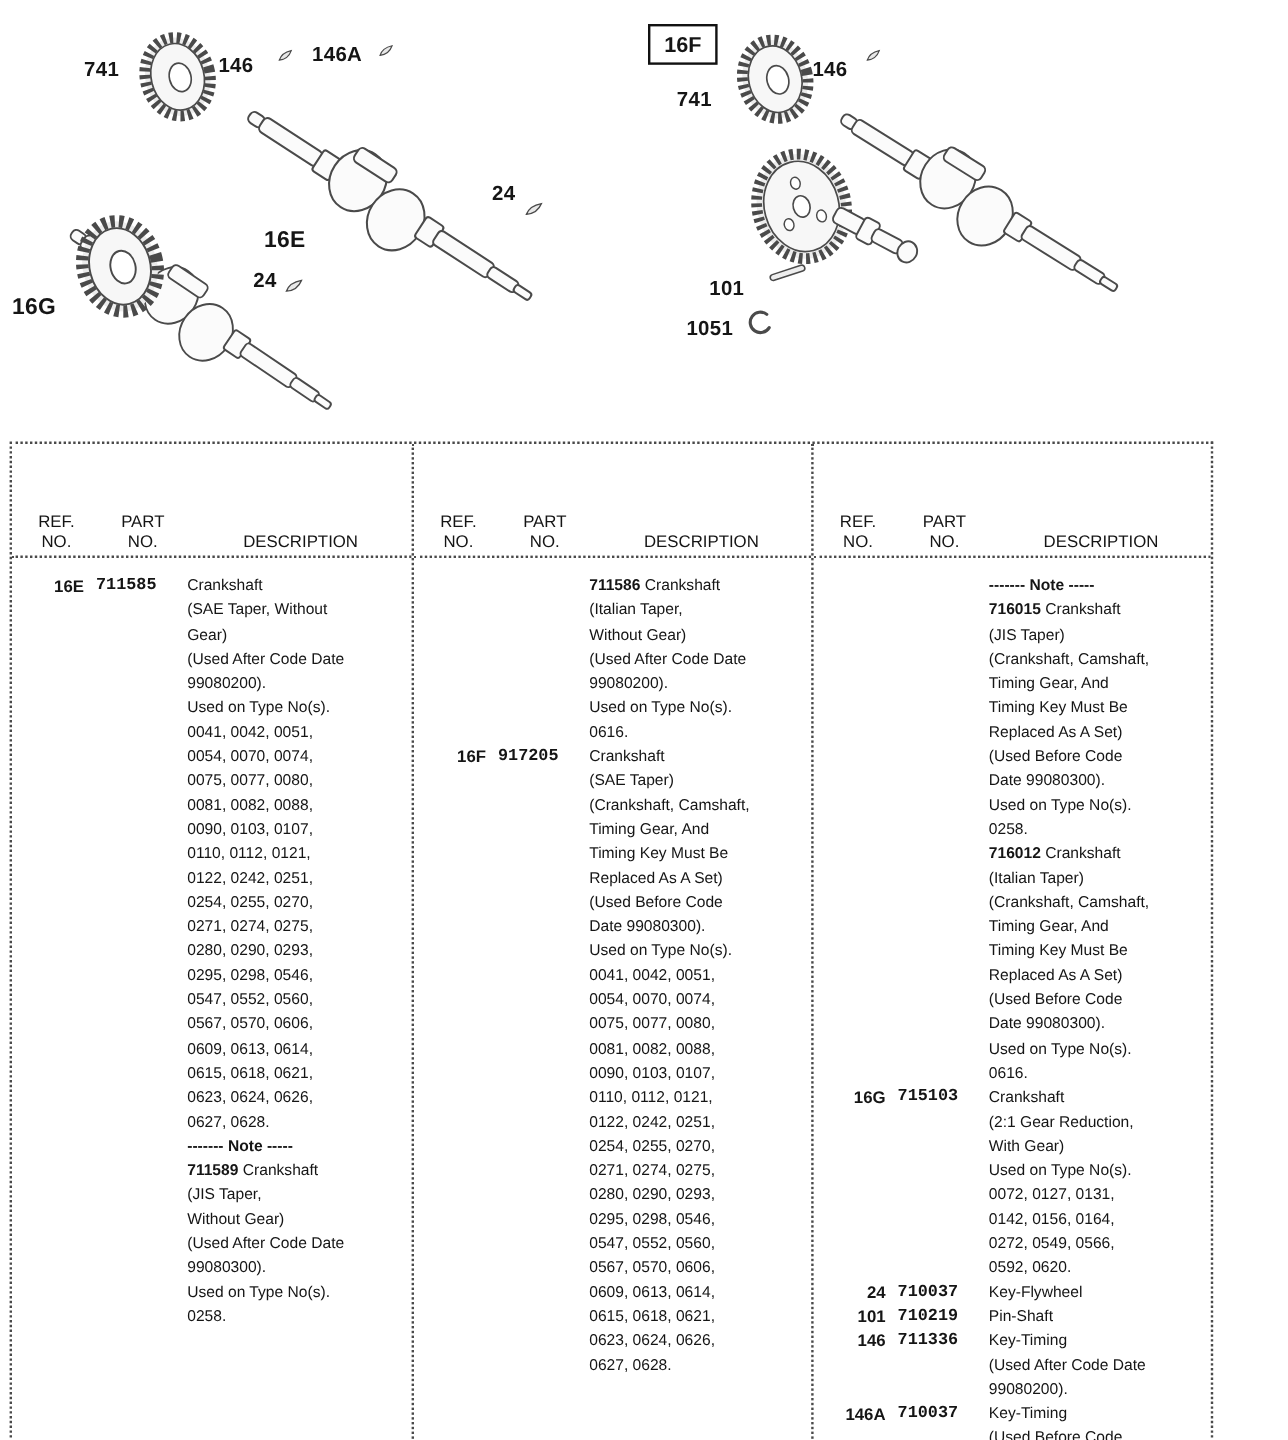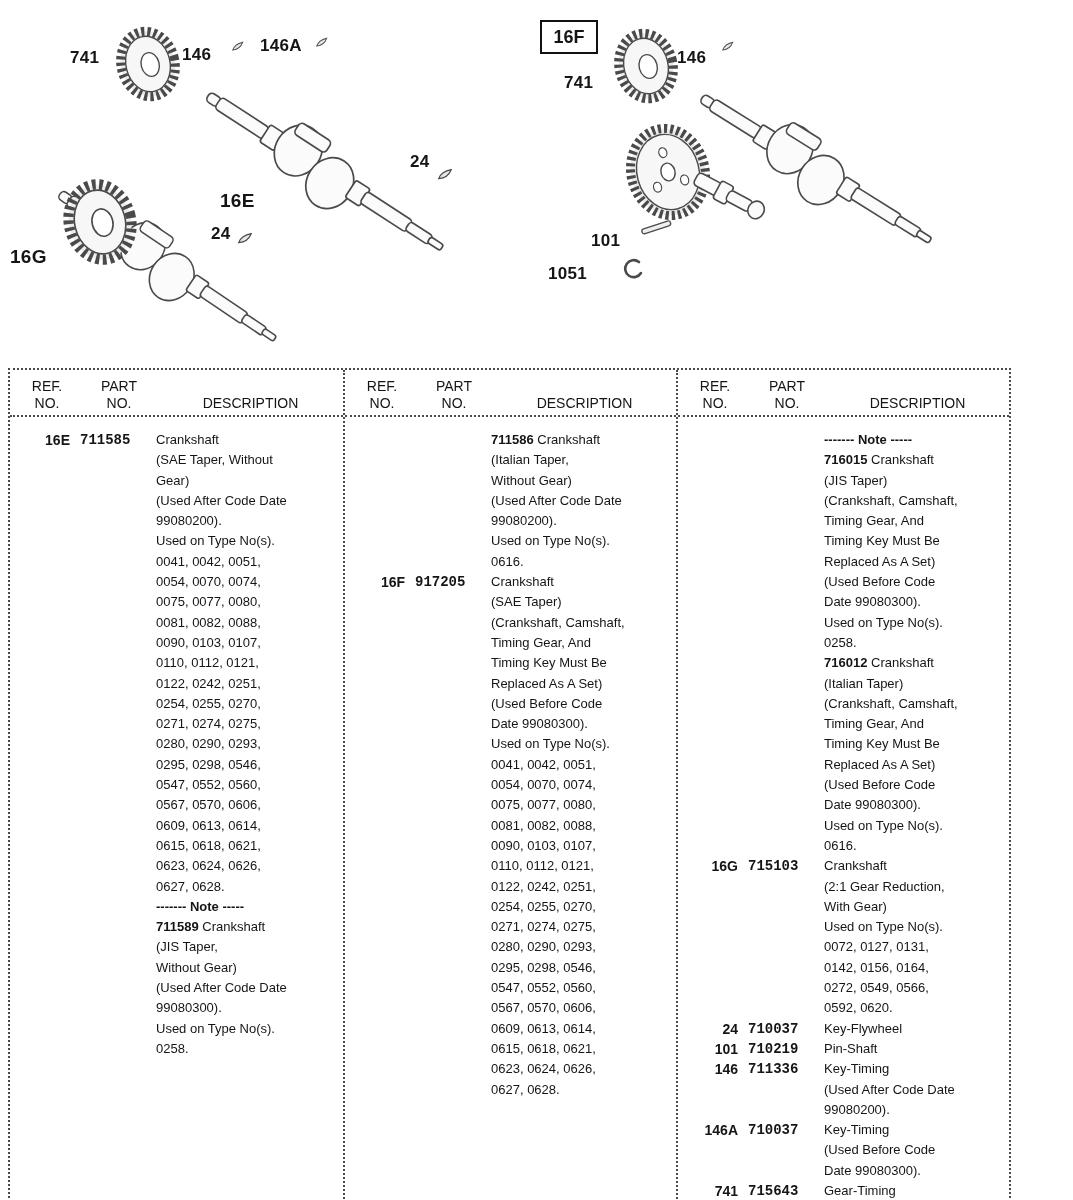--- a/index.html
+++ b/index.html
@@ -16,21 +16,21 @@
 
   
   .parts-table{position:absolute;left:8px;top:368px;width:999px;height:832px;
                display:grid;grid-template-columns:1fr 1fr 1fr;
                border-top:2px dotted #4a4a4a;border-left:2px dotted #4a4a4a;border-right:2px dotted #4a4a4a;
                overflow:hidden;background:#fff;}
   .colgroup{overflow:hidden;}
   .colgroup + .colgroup{border-left:2px dotted #4a4a4a;}
   .thead{display:grid;grid-template-columns:58px 70px 1fr;column-gap:8px;
          height:47px;box-sizing:border-box;padding:5px 4px 4px 8px;
-         border-bottom:2px dotted #4a4a4a;align-items:end;}
+         border-bottom:2px dotted #4a4a4a;align-items:end;margin-top:48px;}
   .hc{text-align:center;font-size:14px;line-height:16.5px;}
   .tbody{padding:13px 2px 0 10px;}
   .entry{display:grid;grid-template-columns:50px 66px 1fr;column-gap:10px;align-items:start;}
   .cref{font-weight:bold;text-align:right;font-size:14px;line-height:20.3px;white-space:nowrap;}
   .cpart{font-weight:bold;font-size:14px;line-height:20.3px;white-space:nowrap;font-family:Liberation Mono, monospace;}
   .cdesc{font-size:13px;line-height:20.3px;}
   .dline{white-space:nowrap;}
 </style>
 </head>
 <body>
@@ -106,21 +106,21 @@
     <div class="fig-label big" style="left:220px;top:190px;">16E</div>
     <div class="fig-label" style="left:211px;top:224px;">24</div>
     <div class="fig-label big" style="left:10px;top:246px;">16G</div>
 
     <div class="inset-box">
       <span>16F</span>
     </div>
     <div class="fig-label" style="left:564px;top:73px;">741</div>
     <div class="fig-label" style="left:677px;top:48px;">146</div>
     <div class="fig-label" style="left:591px;top:231px;">101</div>
-    <div class="fig-label" style="left:548px;top:264px;">1051</div>
+    <div class="fig-label" style="left:572px;top:264px;">1051</div>
   </div>
 
   <div class="parts-table">
     <div class="colgroup">
         <div class="thead">
           <div class="hc">REF.<br>NO.</div>
           <div class="hc">PART<br>NO.</div>
           <div class="hc">DESCRIPTION</div>
         </div>
         <div class="tbody">

